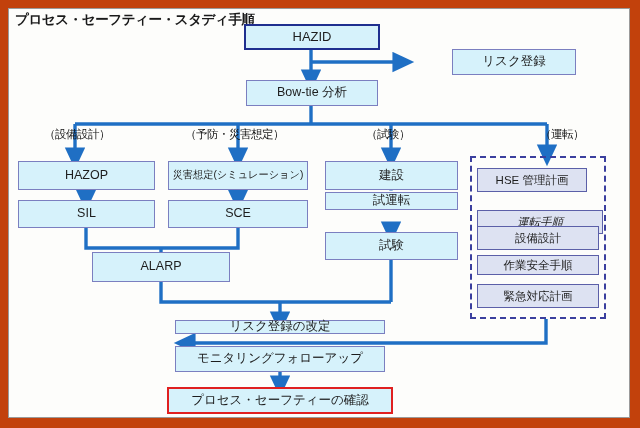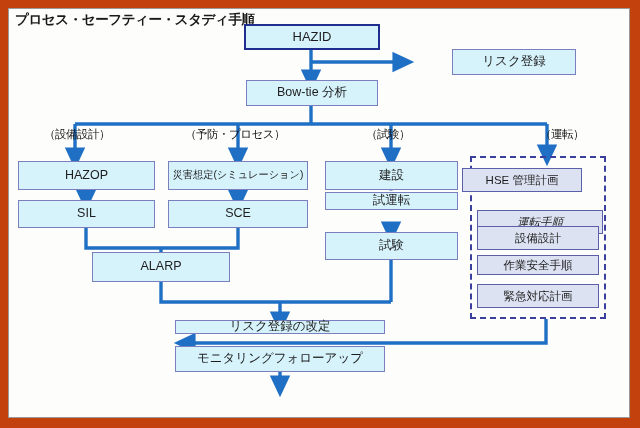--- a/index.html
+++ b/index.html
@@ -61,40 +61,41 @@
     </g>
   </svg>
 
   <div class="box navy f13" style="left:244px;top:24px;width:136px;height:26px;">HAZID</div>
 
   <div class="box cyan f12" style="left:404px;top:49px;width:124px;height:26px;margin-left:48px;">リスク登録</div>
 
   <div class="box cyan f12" style="left:246px;top:80px;width:132px;height:26px;">Bow-tie 分析</div>
 
   <div class="lbl" style="left:44px;top:127px;">（設備設計）</div>
-  <div class="lbl" style="left:185px;top:127px;">（予防・プロセス）</div>
+  <div class="lbl" style="left:185px;top:127px;">（予防・災害想定）</div>
   <div class="lbl" style="left:366px;top:127px;">（試験）</div>
   <div class="lbl" style="left:540px;top:127px;">（運転）</div>
 
   <div class="box cyan f12" style="left:18px;top:161px;width:137px;height:29px;">HAZOP</div>
   <div class="box cyan f12" style="left:18px;top:200px;width:137px;height:28px;">SIL</div>
 
   <div class="box cyan f10" style="left:168px;top:161px;width:140px;height:29px;">災害想定(シミュレーション)</div>
   <div class="box cyan f12" style="left:168px;top:200px;width:140px;height:28px;">SCE</div>
 
   <div class="box cyan f12" style="left:92px;top:252px;width:138px;height:30px;">ALARP</div>
 
   <div class="box cyan f12" style="left:325px;top:161px;width:133px;height:29px;">建設</div>
   <div class="box cyan f12" style="left:325px;top:192px;width:133px;height:18px;">試運転</div>
   <div class="box cyan f12" style="left:325px;top:232px;width:133px;height:28px;">試験</div>
 
   <div class="dashbox" style="left:470px;top:156px;width:136px;height:163px;"></div>
 
-  <div class="box lav f11" style="left:462px;top:168px;width:120px;height:24px;">HSE 管理計画</div>
+  <div class="box lav f11" style="left:477px;top:168px;width:110px;height:24px;">HSE 管理計画</div>
   <div class="box lav f11" style="left:477px;top:210px;width:126px;height:24px;font-style:italic;">運転手順</div>
   <div class="box lav f11" style="left:477px;top:226px;width:122px;height:24px;">設備設計</div>
   <div class="box lav f11" style="left:477px;top:255px;width:122px;height:20px;">作業安全手順</div>
   <div class="box lav f11" style="left:477px;top:284px;width:122px;height:24px;">緊急対応計画</div>
 
   <div class="box cyan f12" style="left:175px;top:320px;width:210px;height:14px;">リスク登録の改定</div>
   <div class="box cyan f12" style="left:175px;top:346px;width:210px;height:26px;">モニタリングフォローアップ</div>
 
+  <div class="box red f12" style="left:167px;top:387px;width:226px;height:27px;">プロセス・セーフティーの確認</div>
 </div>
 
 </body></html>

